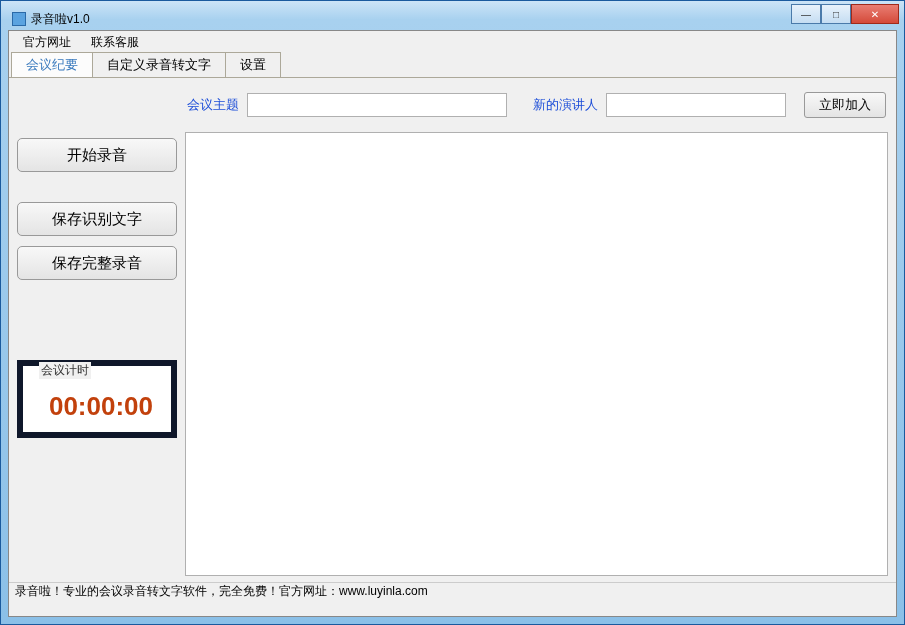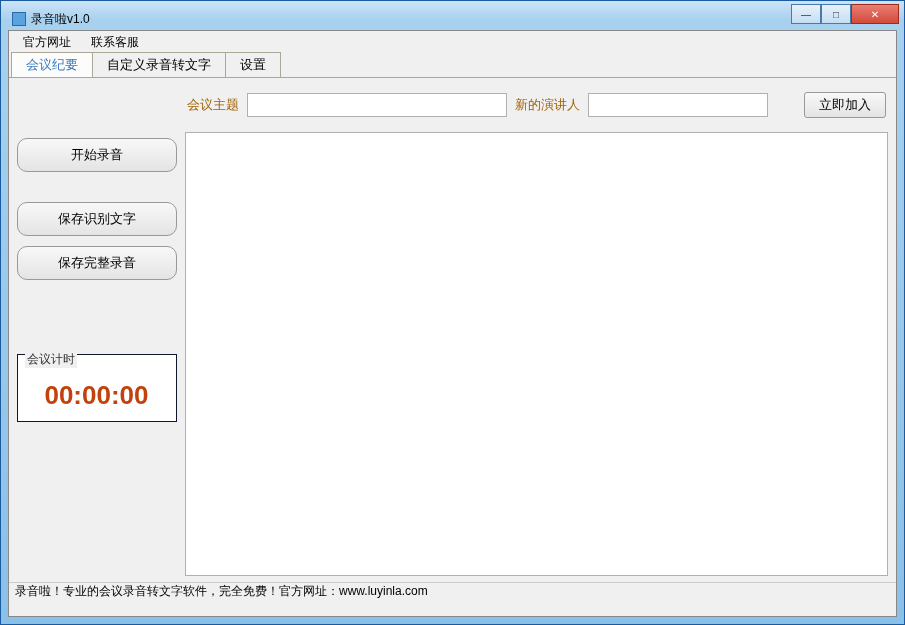--- a/index.html
+++ b/index.html
@@ -142,43 +142,43 @@
       width: 160px;
       display: flex;
       flex-direction: column;
       gap: 10px;
       padding-top: 50px;
     }
     .side-btn {
       height: 34px;
       background: linear-gradient(to bottom, #f8f8f8, #e4e4e4);
       border: 1px solid #999;
-      border-radius: 10px;
-      font-size: 13px;
+      border-radius: 5px;
+      font-size: 15px;
       cursor: default;
       display: flex;
       align-items: center;
       justify-content: center;
     }
     .side-spacer { height: 50px; }
     .timer-box legend, .timer-label {
       font-size: 12px;
       color: #333;
       padding: 0 2px;
       background: #f0f0f0;
       position: relative;
       top: -12px;
       left: 4px;
       display: inline-block;
     }
     .timer-fieldset {
-      border: 1px solid #0f172a;
+      border: 6px solid #0f172a;
       background: #fff;
-      padding: 8px 4px 10px 3px;
-      margin-top: 4px;
+      padding: 8px 4px 10px 12px;
+      margin-top: 10px;
     }
     .timer-value {
       color: #c2410c;
       font-size: 26px;
       font-weight: bold;
       font-family: Arial, sans-serif;
       text-align: center;
     }
     .main-area {
       flex: 1;
@@ -187,21 +187,21 @@
       gap: 10px;
     }
     .top-row {
       display: flex;
       align-items: center;
       gap: 8px;
       padding: 4px 2px;
     }
     .top-label {
       font-size: 13px;
-      color: #a16207;
+      color: #1d4ed8;
     }
     .text-input {
       height: 24px;
       border: 1px solid #b0b0b0;
       background: #fff;
       padding: 0 4px;
       font-size: 13px;
     }
     .topic-input { flex: 1; max-width: 260px; }
     .speaker-input { flex: 1; max-width: 180px; }
@@ -277,21 +277,21 @@
         <div class="timer-fieldset">
           <span class="timer-label">会议计时</span>
           <div class="timer-value">00:00:00</div>
         </div>
       </div>
 
       <div class="main-area">
         <div class="top-row">
           <span class="top-label">会议主题</span>
           <input class="text-input topic-input" value="" style="">
-          <span class="top-label" style="">新的演讲人</span>
+          <span class="top-label" style="margin-left:18px">新的演讲人</span>
           <input class="text-input speaker-input" value="" style="">
           <button class="join-btn">立即加入</button>
         </div>
         <textarea class="textarea-main" style=""></textarea>
       </div>
 
     </div>
 
     <div class="statusbar">
       <span>录音啦！专业的会议录音转文字软件，完全免费！官方网址：www.luyinla.com</span>

